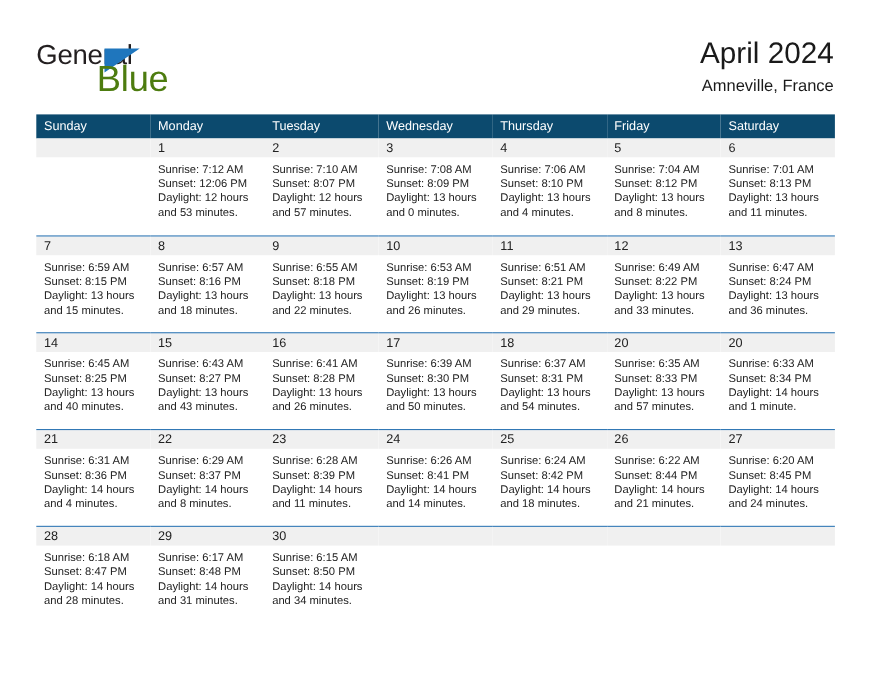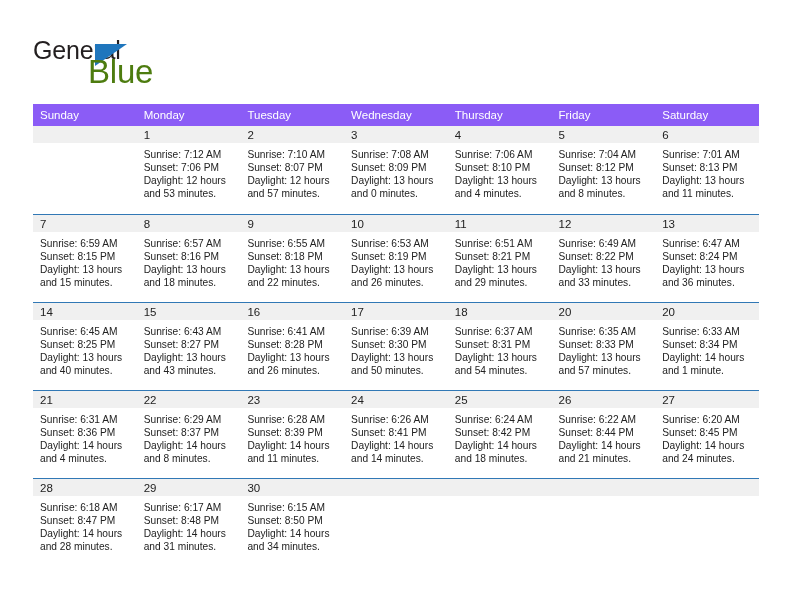--- a/index.html
+++ b/index.html
@@ -89,21 +89,21 @@
   
   .calendar {
     position: absolute;
     left: 33px;
     top: 104px;
     width: 726px;
     border-collapse: collapse;
     table-layout: fixed;
   }
   .calendar th {
-    background: #8b5cf6;
+    background: #0c4a6e;
     color: #ffffff;
     font-size: 11.5px;
     font-weight: normal;
     text-align: left;
     padding: 5px 0 5px 7px;
     height: 12px;
     border: none;
   }
 
   .weekrow {
@@ -152,20 +152,24 @@
 <div class="page">
 
   <div class="header">
 
     <div class="logo">
       <span class="logo-general">General</span>
       <span class="logo-triangle"></span>
       <span class="logo-blue">Blue</span>
     </div>
 
+    <div class="title-block">
+      <div class="cal-title">April 2024</div>
+      <div class="cal-subtitle">Amneville, France</div>
+    </div>
 
   </div>
 
   <table class="calendar">
     <thead>
       <tr>
         <th>Sunday</th>
         <th>Monday</th>
         <th>Tuesday</th>
         <th>Wednesday</th>
@@ -185,21 +189,21 @@
                 <div></div>
                 <div></div>
               </div>
             </div>
           </td>
           <td>
             <div class="cell">
               <div class="daynum-band">1</div>
               <div class="cell-body">
                 <div>Sunrise: 7:12 AM</div>
-                <div>Sunset: 7:06 PM</div>
+                <div>Sunset: 12:06 PM</div>
                 <div>Daylight: 12 hours</div>
                 <div>and 53 minutes.</div>
               </div>
             </div>
           </td>
           <td>
             <div class="cell">
               <div class="daynum-band">2</div>
               <div class="cell-body">
                 <div>Sunrise: 7:10 AM</div>

